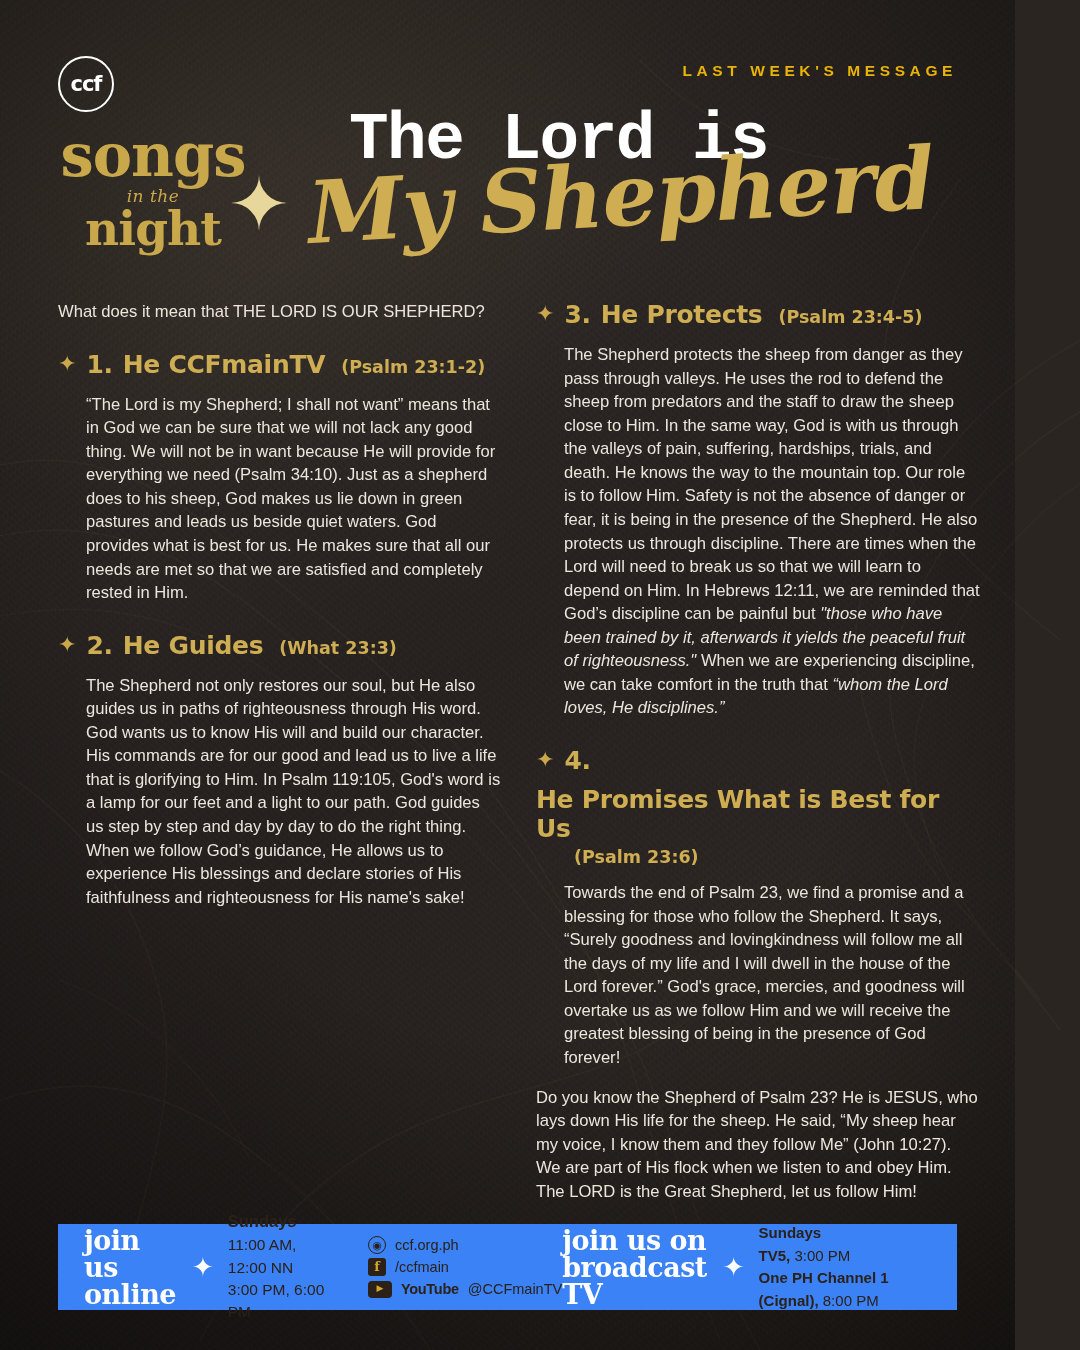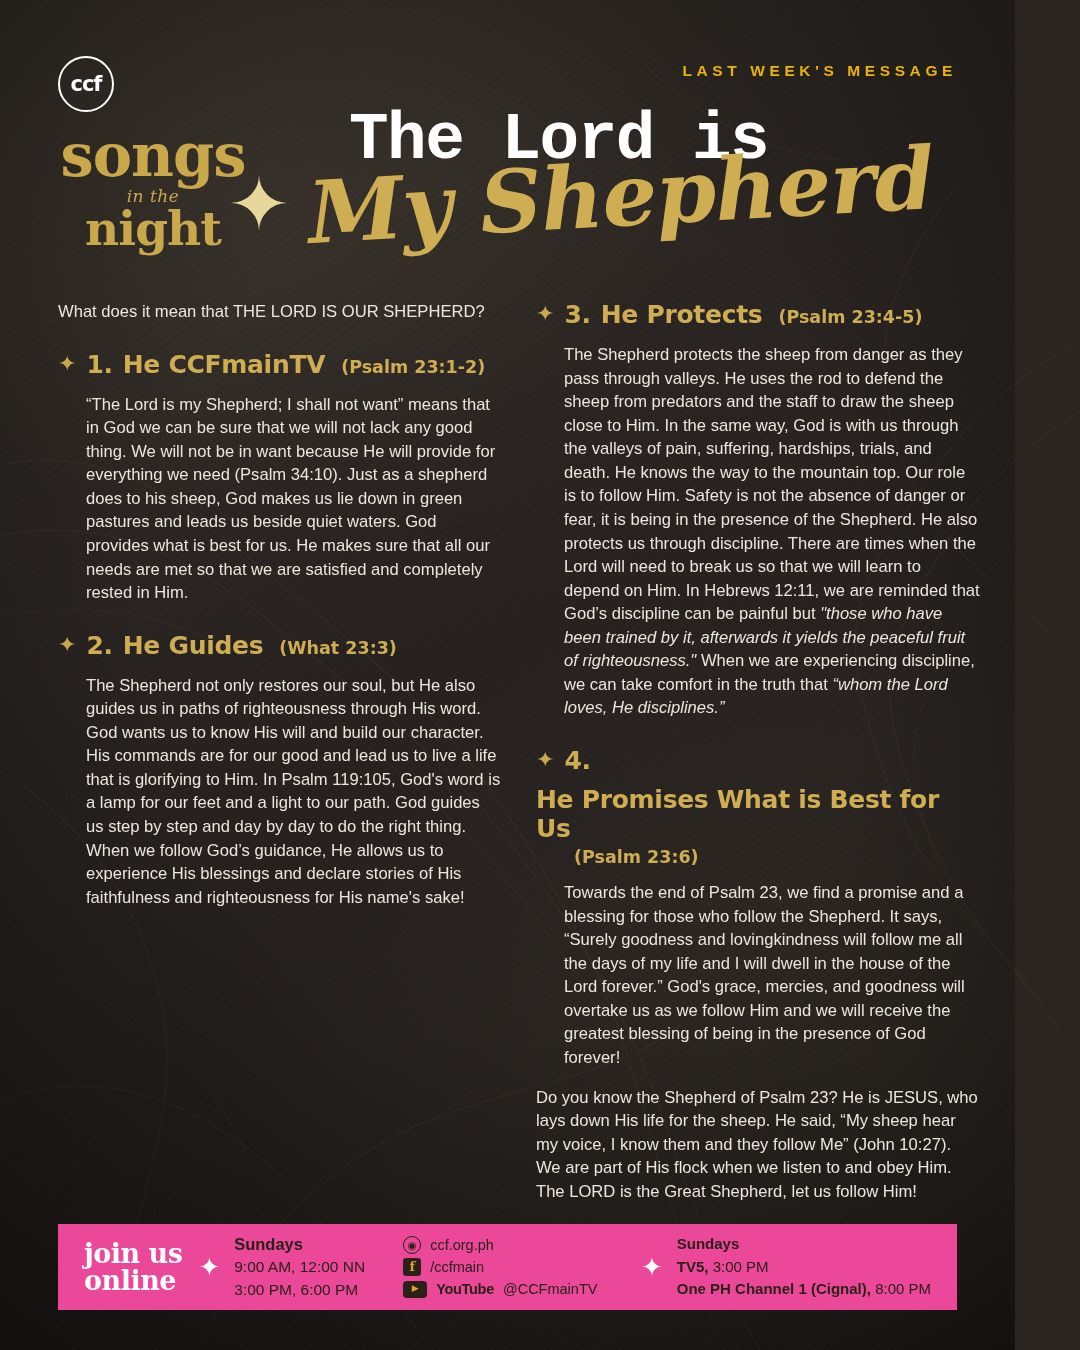--- a/index.html
+++ b/index.html
@@ -206,21 +206,21 @@
 
   .ital { font-style: italic; }
 
   
   .footer {
     position: absolute;
     left: 58px;
     right: 58px;
     bottom: 40px;
     height: 86px;
-    background: #ec4899;
+    background: #3b82f6;
     display: flex;
     align-items: center;
     padding: 1px 26px;
     color: #2b2118;
   }
   .join-label {
     font-family: "DejaVu Serif", serif;
     font-weight: bold;
     font-size: 27px;
     line-height: 1.0;
@@ -349,21 +349,21 @@
 
     <div>
       <div class="join-label">join us</div>
       <div class="join-label">online</div>
     </div>
 
     <div class="f-spark">✦</div>
 
     <div class="f-times">
       <div><b>Sundays</b></div>
-      <div>9:00 AM, 12:00 NN</div>
+      <div>11:00 AM, 12:00 NN</div>
       <div>3:00 PM, 6:00 PM</div>
     </div>
 
     <div class="f-socials">
       <div class="f-row">
         <span class="f-ic ic-globe">◉</span>
         <span>ccf.org.ph</span>
       </div>
       <div class="f-row">
         <span class="f-ic ic-fb">f</span>
@@ -372,20 +372,24 @@
       <div class="f-row">
         <span class="f-ic ic-yt">▶</span>
         <span class="yt-label">YouTube</span>
         <span>@CCFmainTV</span>
       </div>
     </div>
 
     <div class="f-spacer"></div>
 
     <div class="f-right">
+      <div>
+        <div class="join-label">join us on</div>
+        <div class="join-label">broadcast TV</div>
+      </div>
       <div class="f-spark">✦</div>
       <div class="f-right-times">
         <div><b>Sundays</b></div>
         <div>
           <b>TV5,</b>
           <span>3:00 PM</span>
         </div>
         <div>
           <b>One PH Channel 1 (Cignal),</b>
           <span>8:00 PM</span>

